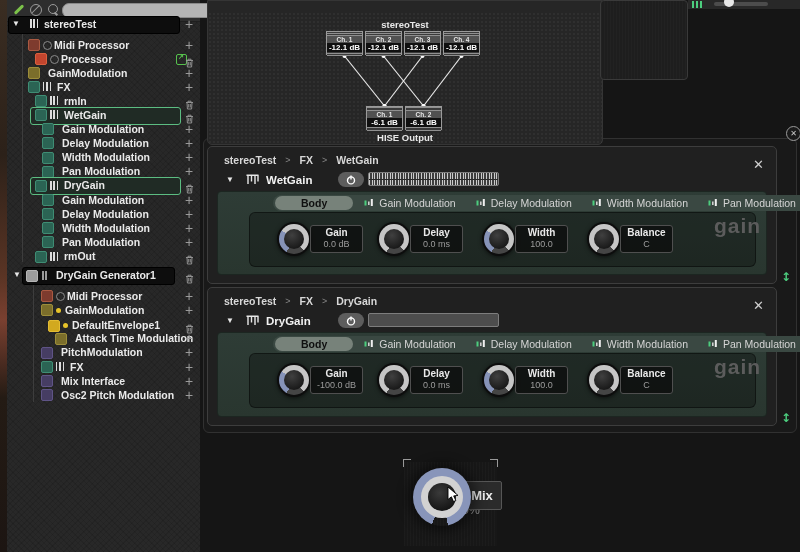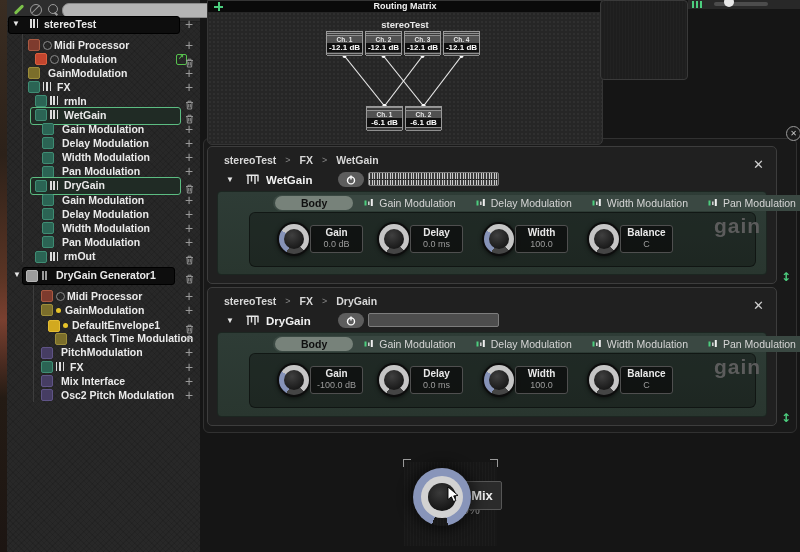--- a/index.html
+++ b/index.html
@@ -150,21 +150,21 @@
       </div>
       <div class="tree-row" style="top: 37.5px;">
         <span class="sq" style="left: 21px; background: rgb(126, 59, 46); border-color: rgb(170, 90, 66);"></span>
         <span class="radio" style="left: 36px;"></span>
         <span class="row-label" style="left: 47px;">Midi Processor</span>
         <span class="plus">+</span>
       </div>
       <div class="tree-row" style="top: 51.5px;">
         <span class="sq" style="left: 28px; background: rgb(194, 69, 46); border-color: rgb(216, 96, 63);"></span>
         <span class="radio" style="left: 43px;"></span>
-        <span class="row-label" style="left: 54px;">Modulation</span>
+        <span class="row-label" style="left: 54px;">Processor</span>
         <span class="extlink"></span>
         <span class="trash"><svg width="9" height="10">
             <path d="M1 2.5 H8 M3 2.5 V1.2 H6 V2.5 M2 2.5 L2.4 9 H6.6 L7 2.5 M3.7 4 V7.5 M5.3 4 V7.5" stroke="#9a9a9a" stroke-width="0.9" fill="none"></path>
           </svg></span>
       </div>
       <div class="tree-row" style="top: 65.5px;">
         <span class="sq" style="left: 21px; background: rgb(123, 110, 43); border-color: rgb(156, 141, 58);"></span>
         <span class="row-label" style="left: 41px;">GainModulation</span>
         <span class="plus">+</span>
       </div>
@@ -303,40 +303,37 @@
         <span class="sq" style="left: 34px; background: rgb(70, 61, 99); border-color: rgb(95, 84, 134);"></span>
         <span class="row-label" style="left: 54px;">Osc2 Pitch Modulation</span>
         <span class="plus">+</span>
       </div>
     </div>
 </aside>
 
 <div class="abs container-panel dots"></div>
 
 <section class="abs routing-win">
-  <div class="routing-title">
-    <span class="gplus" style="left:6px;top:1px;"></span>
-    <span>Routing Matrix</span>
-  </div>
   <div class="routing-body dots" id="routingBody">
     <div class="rm-label" style="top:7px;">stereoTest</div>
     <svg class="rsvg" id="routeSvg" width="394" height="132">
         <line x1="136.5" y1="44" x2="176.5" y2="94" stroke="#e8e8e8" stroke-width="1.2"></line>
         <circle cx="136.5" cy="44" r="2" fill="#fafafa"></circle>
         <circle cx="176.5" cy="94" r="2" fill="#fafafa"></circle>
         <line x1="175.5" y1="44" x2="215.5" y2="94" stroke="#e8e8e8" stroke-width="1.2"></line>
         <circle cx="175.5" cy="44" r="2" fill="#fafafa"></circle>
         <circle cx="215.5" cy="94" r="2" fill="#fafafa"></circle>
         <line x1="214.5" y1="44" x2="176.5" y2="94" stroke="#e8e8e8" stroke-width="1.2"></line>
         <circle cx="214.5" cy="44" r="2" fill="#fafafa"></circle>
         <circle cx="176.5" cy="94" r="2" fill="#fafafa"></circle>
         <line x1="253.5" y1="44" x2="215.5" y2="94" stroke="#e8e8e8" stroke-width="1.2"></line>
         <circle cx="253.5" cy="44" r="2" fill="#fafafa"></circle>
         <circle cx="215.5" cy="94" r="2" fill="#fafafa"></circle>
       </svg>
+    <div class="rm-label" style="top:120px;">HISE Output</div>
   <div class="chbox" style="left: 118px; top: 19px;">
         <div class="st"></div>
         <div class="nm">Ch. 1</div>
         <div class="vl">-12.1 dB</div>
         <div class="st"></div>
       </div>
       <div class="chbox" style="left: 157px; top: 19px;">
         <div class="st"></div>
         <div class="nm">Ch. 2</div>
         <div class="vl">-12.1 dB</div>

